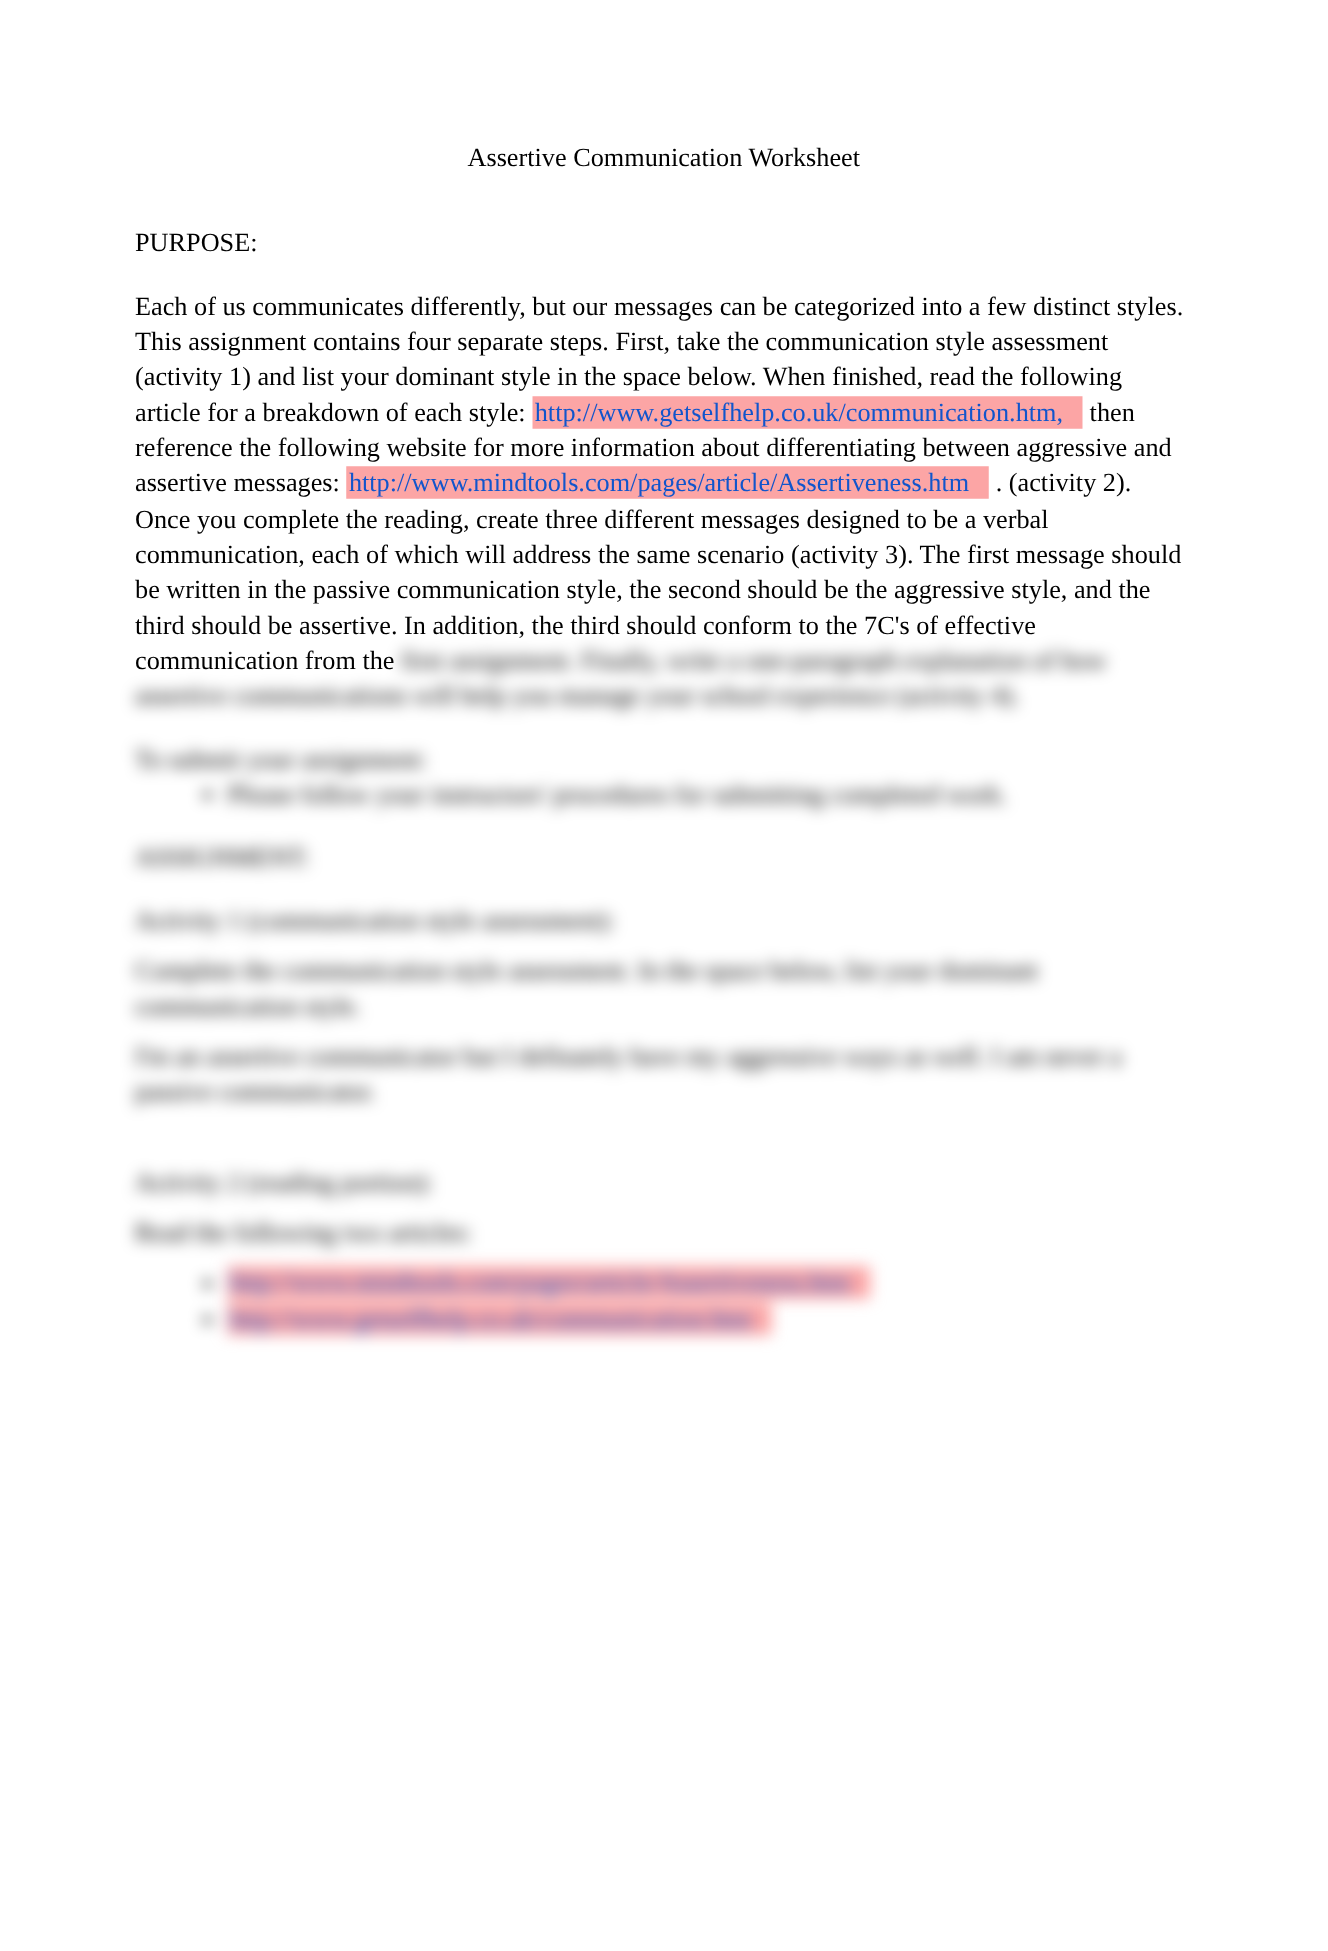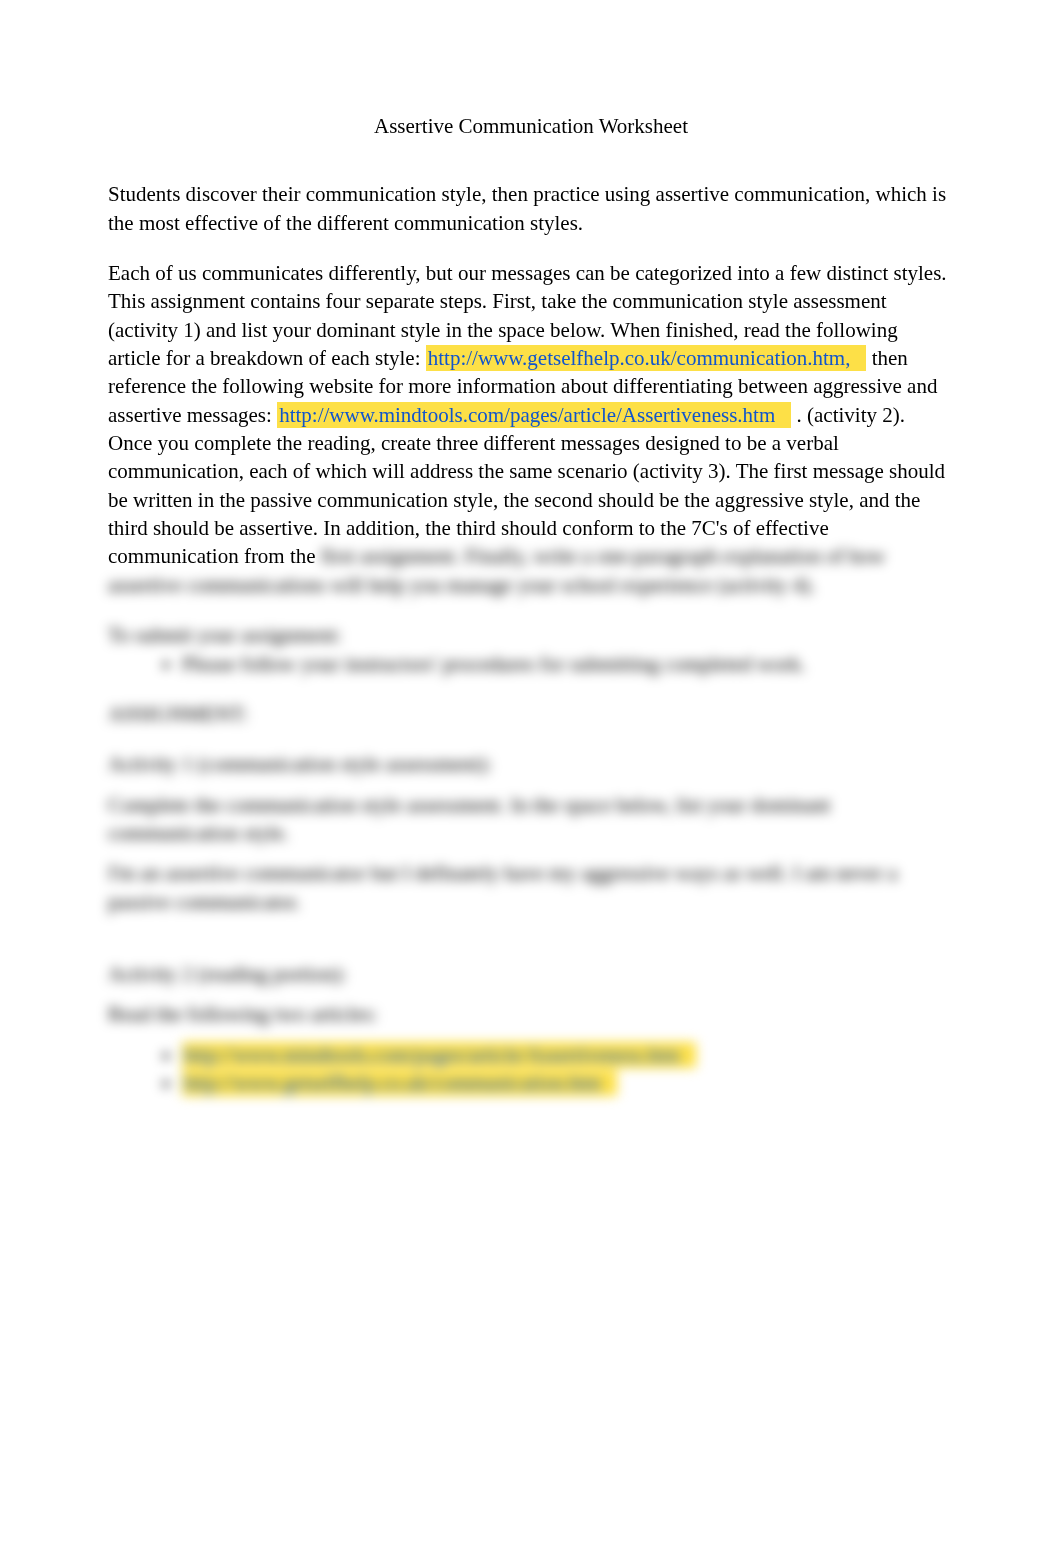--- a/index.html
+++ b/index.html
@@ -23,21 +23,21 @@
     }
     .section-heading {
       margin-bottom: 0px;
     }
     .paragraph {
       margin-bottom: 22px;
     }
     .link-padded {
       color: #1155cc;
       text-decoration: none;
-      background-color: #fde047;
+      background-color: #fca5a5;
       padding: 1px 16px 1px 2px;
     }
     .blurred-section {
       filter: blur(6px);
       user-select: none;
     }
     .indented-list {
       padding-left: 52px;
       margin-bottom: 22px;
     }
@@ -67,21 +67,21 @@
     }
   </style>
 </head>
 <body>
 
 <div class="title">
   <span>Assertive Communication Worksheet</span>
 </div>
 
 <div class="paragraph">
-  <div>Students discover their communication style, then practice using assertive communication, which is the most effective of the different communication styles.</div>
+  <div class="section-heading">PURPOSE:</div>
 </div>
 
 <div class="paragraph">
   <div>
     <span>Each of us communicates differently, but our messages can be categorized into a few distinct styles. This assignment contains four separate steps. First, take the communication style assessment (activity 1) and list your dominant style in the space below. When finished, read the following article for a breakdown of each style: </span>
     <a class="link-padded" href="#">http://www.getselfhelp.co.uk/communication.htm,</a>
     <span> then reference the following website for more information about differentiating between aggressive and assertive messages: </span>
     <a class="link-padded" href="#">http://www.mindtools.com/pages/article/Assertiveness.htm</a>
     <span>. (activity 2). Once you complete the reading, create three different messages designed to be a verbal communication, each of which will address the same scenario (activity 3). The first message should be written in the passive communication style, the second should be the aggressive style, and the third should be assertive. In addition, the third should conform to the 7C's of effective communication from the </span>
     <span class="blurred-section">first assignment. Finally, write a one-paragraph explanation of how assertive communications will help you manage your school experience (activity 4).</span>

